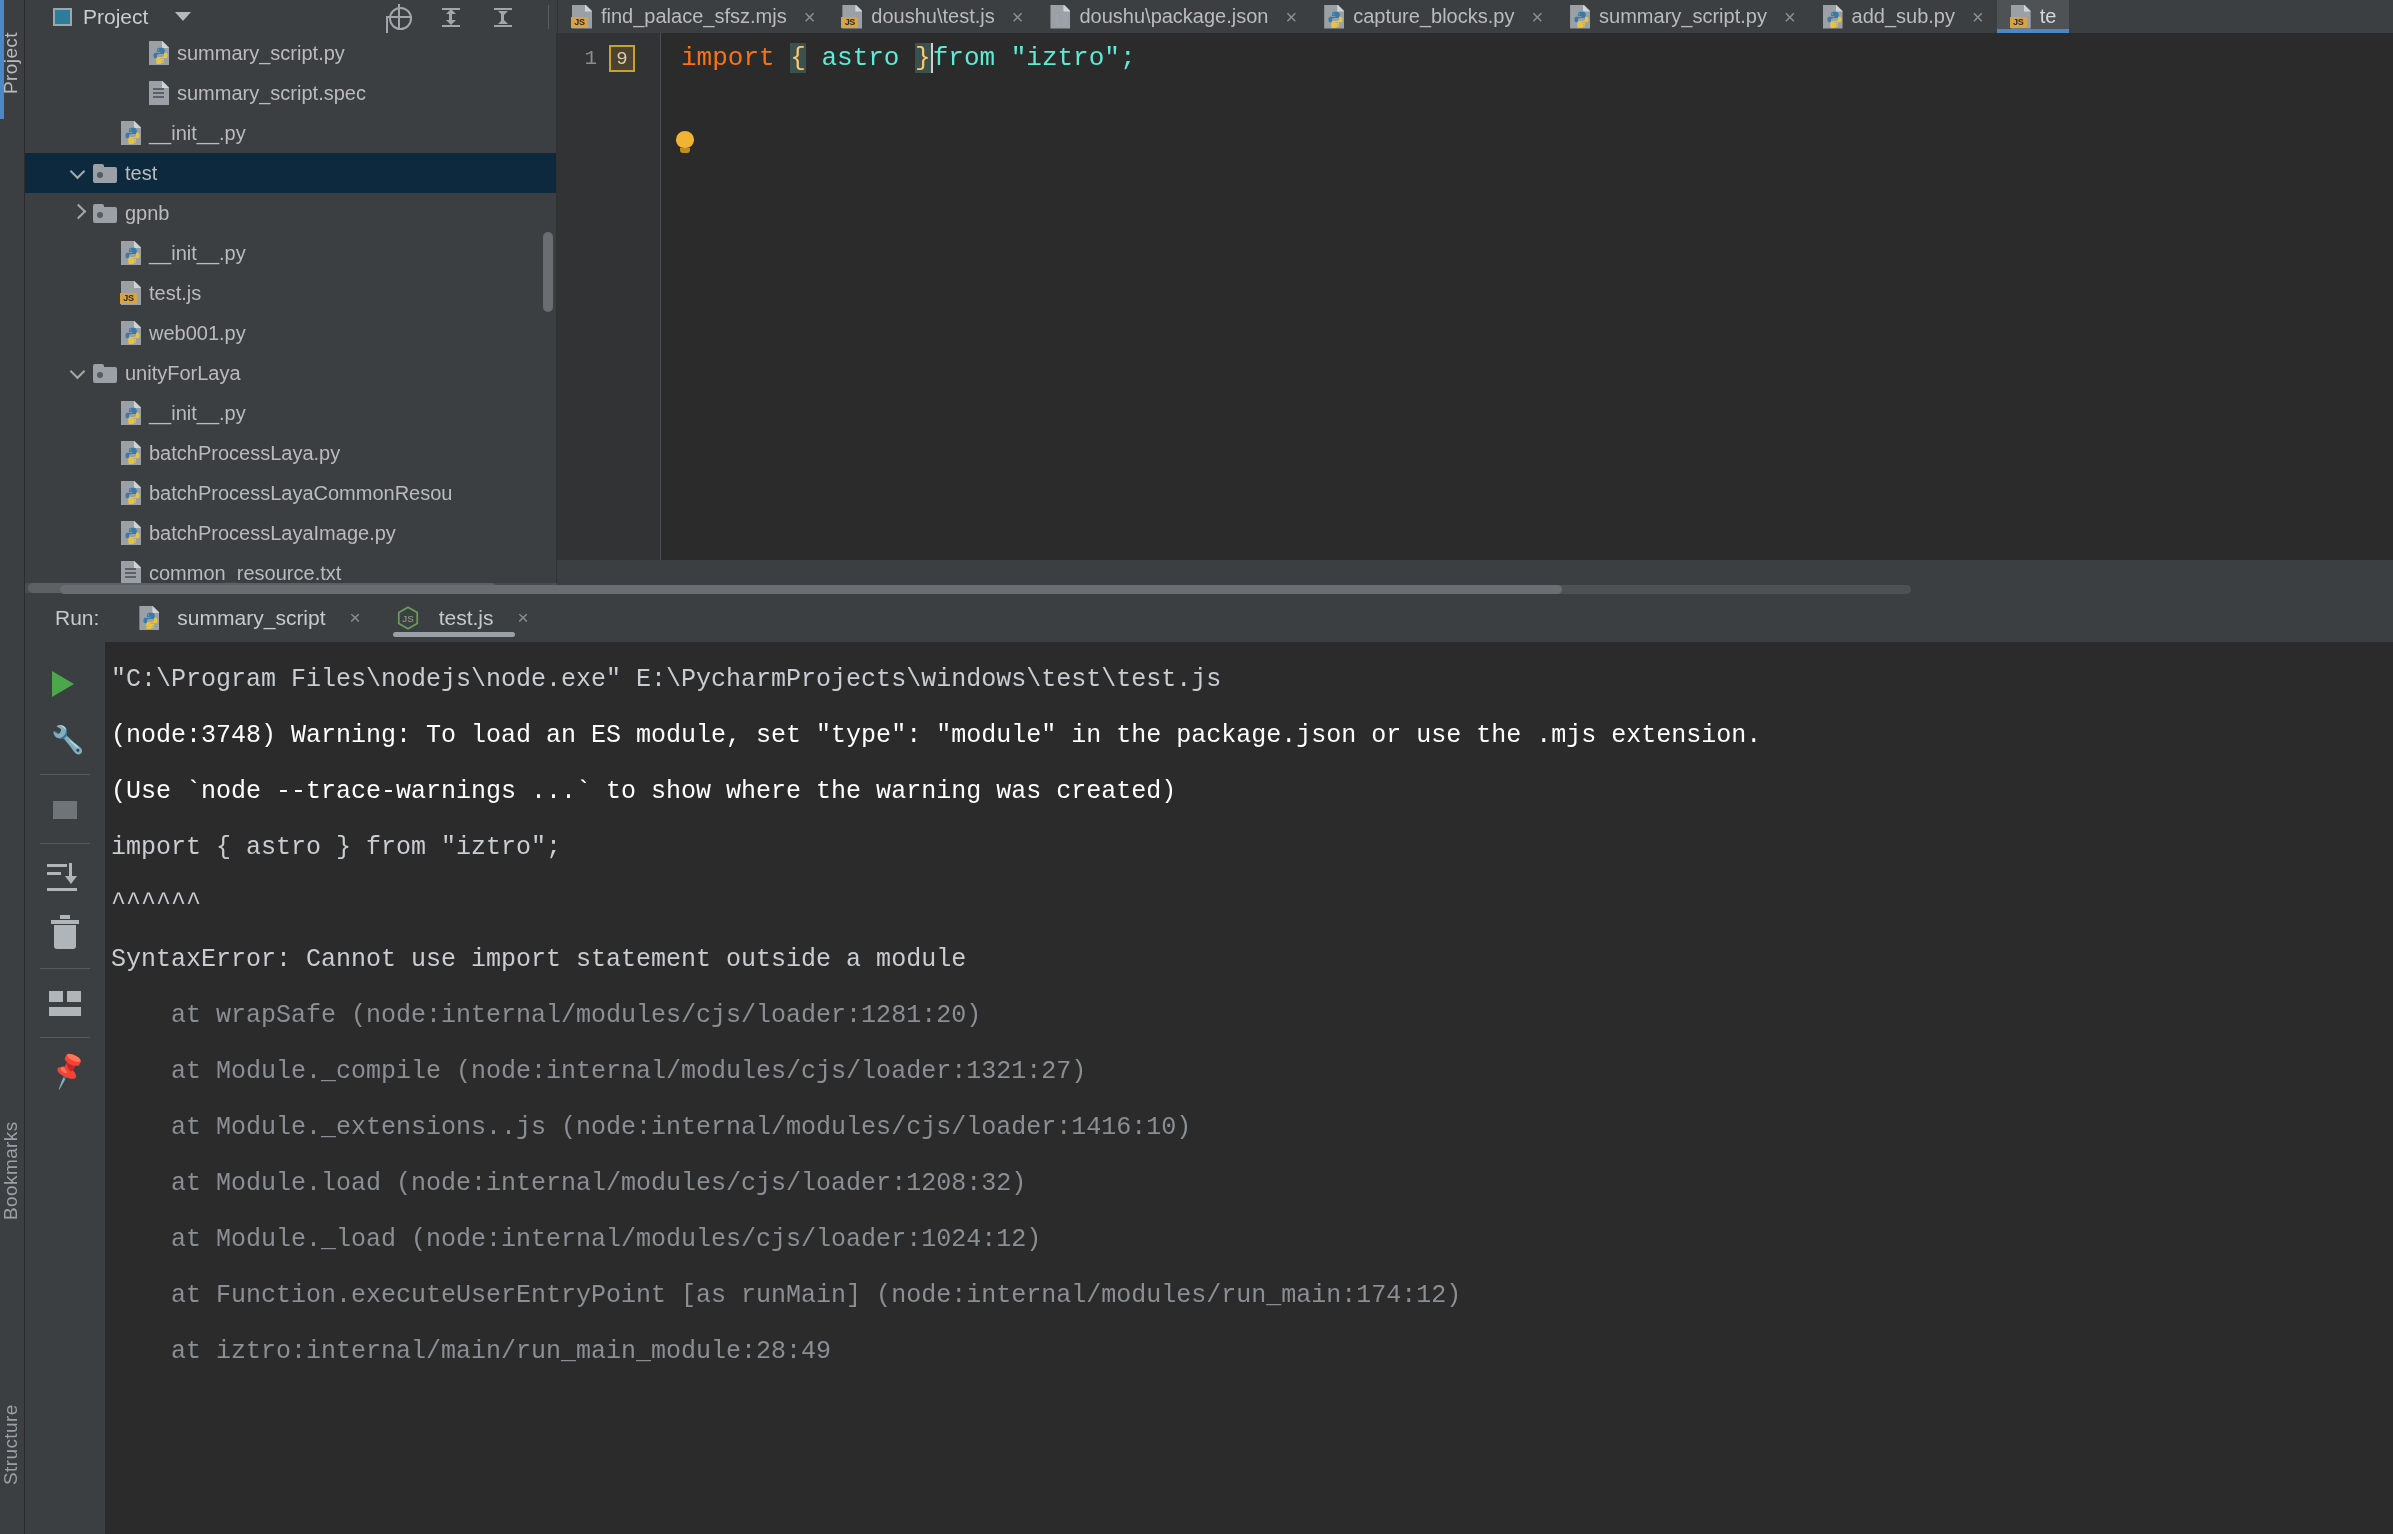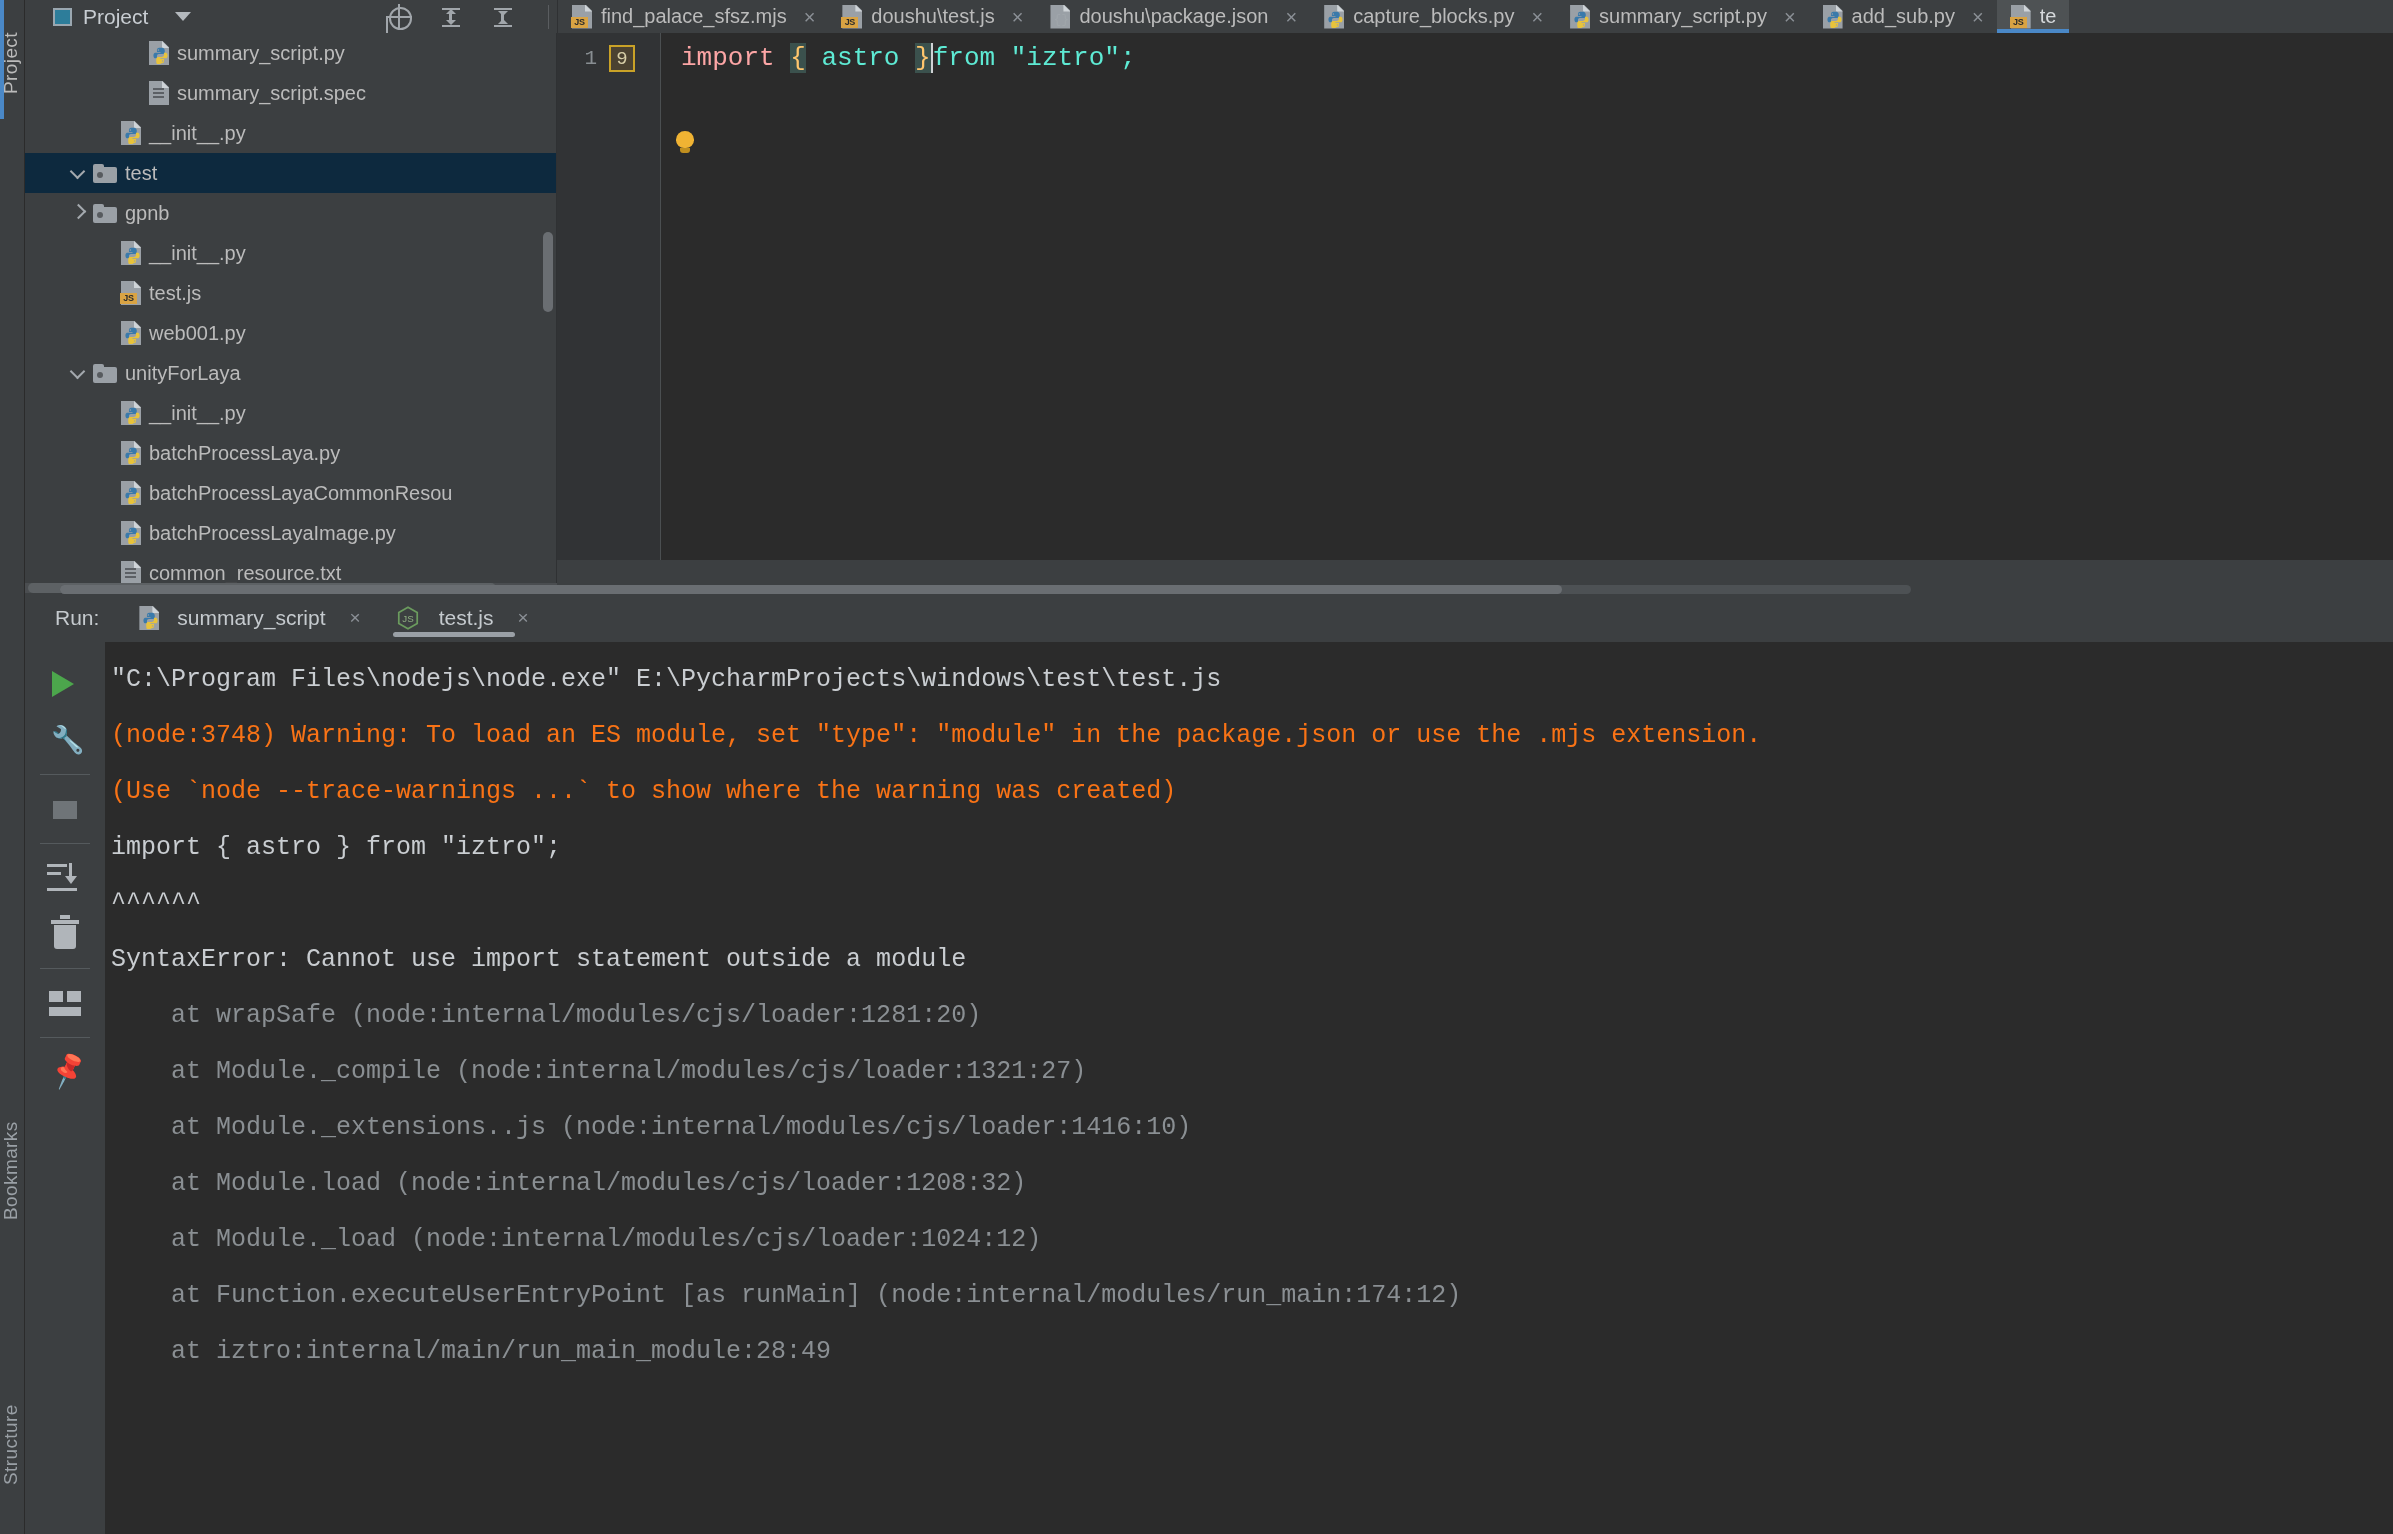--- a/index.html
+++ b/index.html
@@ -223,21 +223,21 @@
   .bulb .base {
     position: absolute; left: 6px; bottom: 0; width: 10px; height: 5px;
     background: #c08f1f; border-radius: 0 0 3px 3px;
   }
   .codeline {
     position: absolute; left: 124px; top: 0; height: 50px;
     display: flex; align-items: center;
     font-family: "Liberation Mono", monospace; font-size: 26px; color: #a9b7c6;
     white-space: pre;
   }
-  .kw { color: #fca5a5; }
+  .kw { color: #f97316; }
   .plainc { color: #5eead4; }
   .brace-hl { background: #3b514d; color: #ffc66d; }
   .caret {
     display: inline-block; width: 2px; height: 30px; background: #cfd2d5;
     vertical-align: middle; margin: 0 0 0 0;
   }
 
   
   .runpanel {
     position: absolute; left: 25px; top: 594px; width: 2369px; height: 940px;
@@ -259,21 +259,21 @@
   .rtab .x { color: #8b9096; font-size: 19px; margin-left: 6px; }
 
   .console {
     position: absolute; left: 80px; top: 48px; width: 2289px; height: 893px;
     background: #2b2b2b; overflow: hidden;
     font-family: "Liberation Mono", monospace; font-size: 25px; line-height: 56px;
     padding: 10px 0 0 6px;
   }
   .cline { white-space: pre; }
   .c-white { color: #c9cdd1; }
-  .c-red { color: #f97316; }
+  .c-red { color: #ffffff; }
   .c-link { color: #5197d6; text-decoration: underline; }
   .c-gray { color: #8a8f93; }
 
   .runtools {
     position: absolute; left: 0; top: 48px; width: 80px; height: 893px;
     background: #3c3f41; display: flex; flex-direction: column; align-items: center;
     padding-top: 14px; gap: 0;
   }
   .rt { width: 52px; height: 56px; position: relative; }
   .rt-sep { width: 50px; height: 1px; background: #555a5d; margin: 6px 0; }

